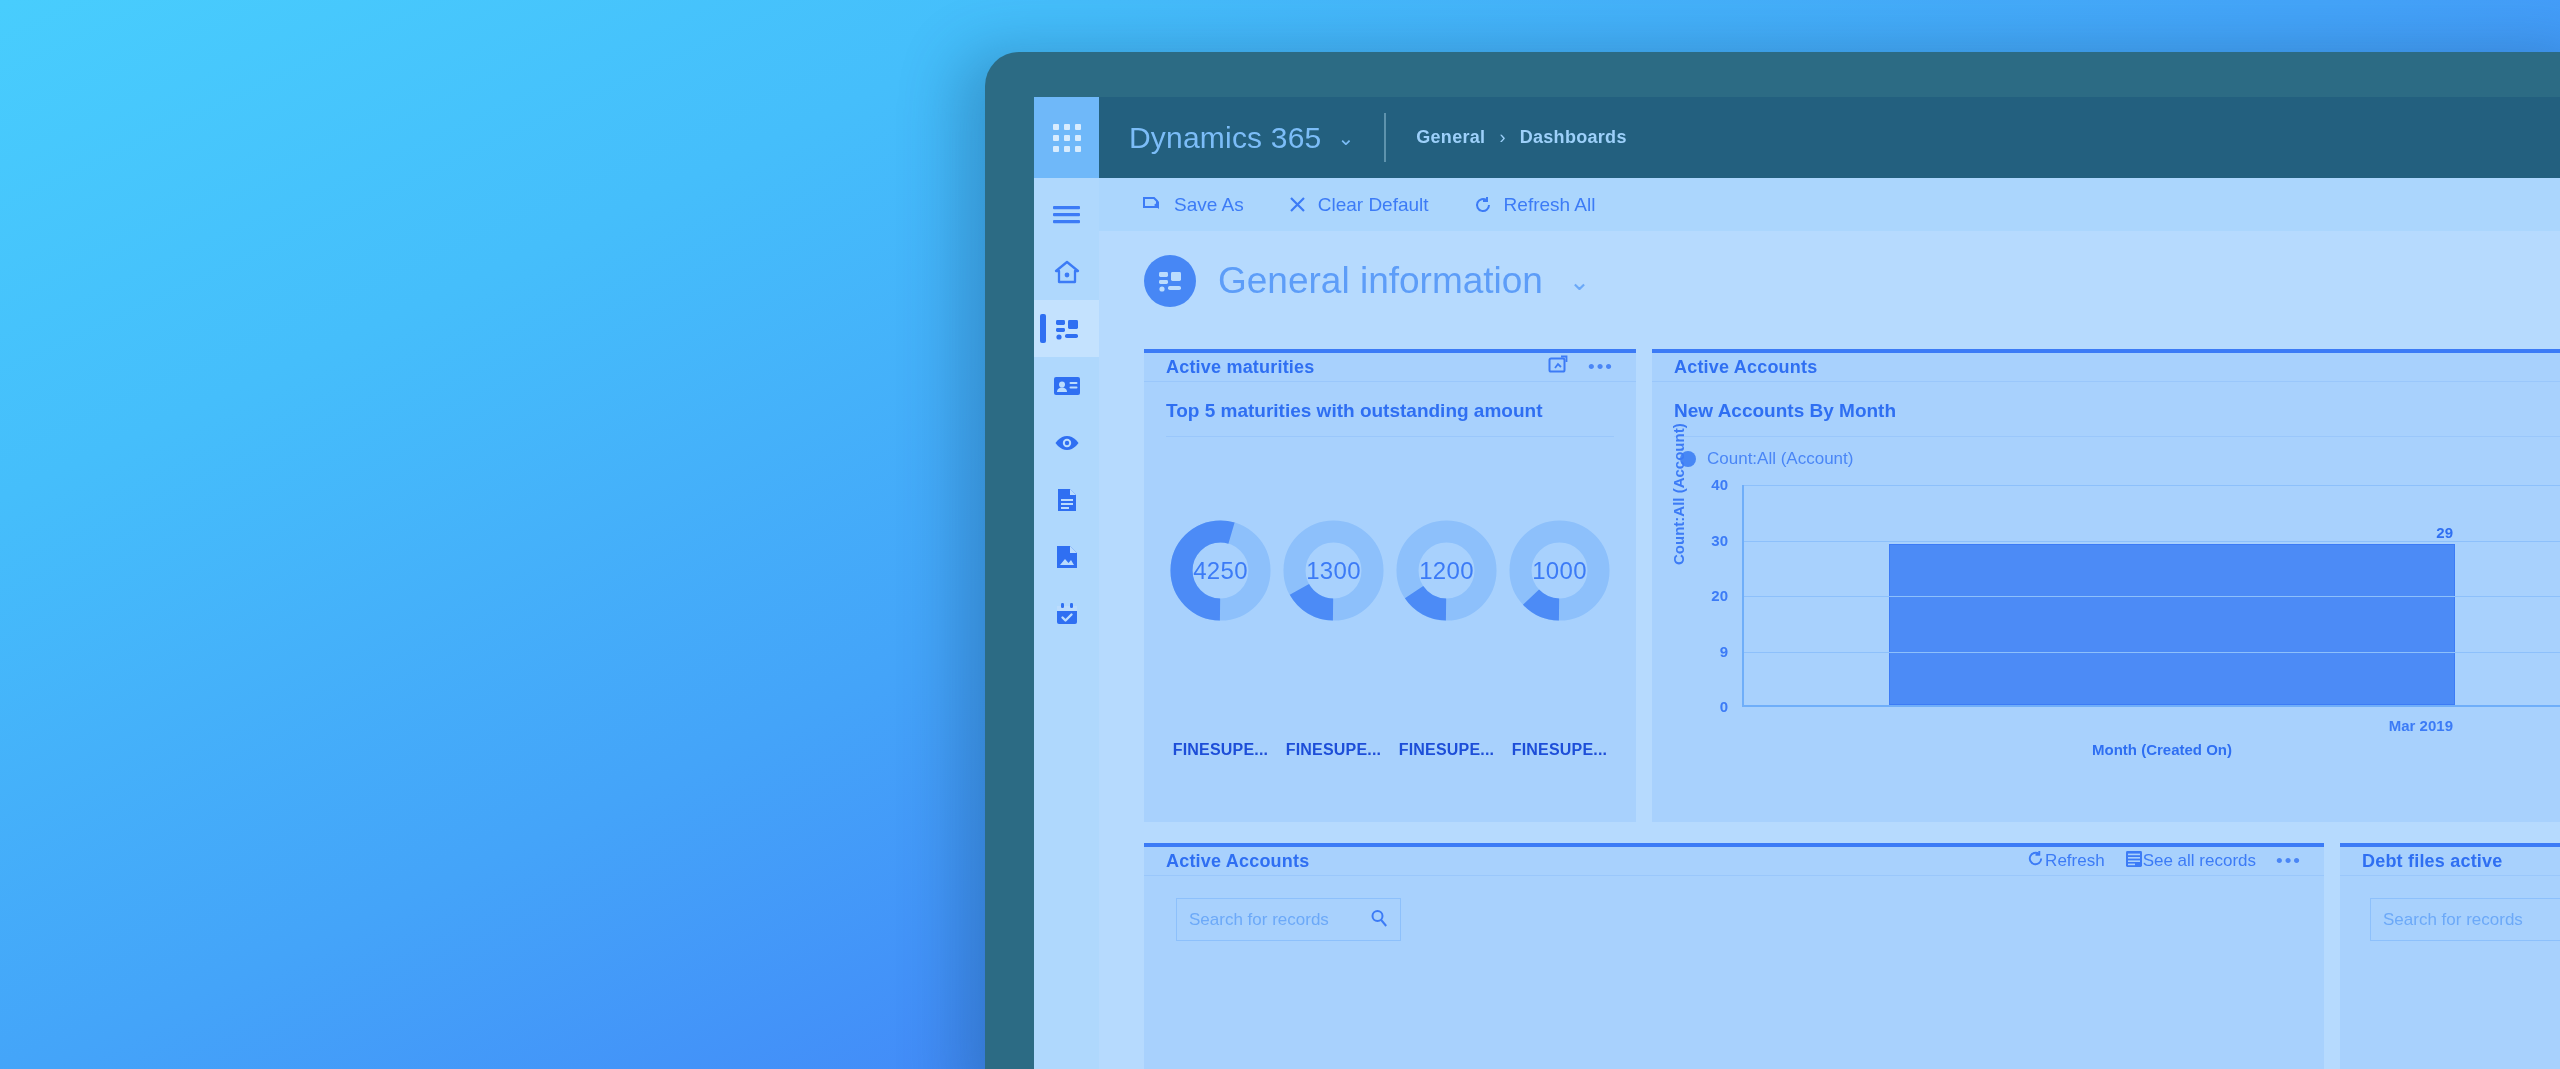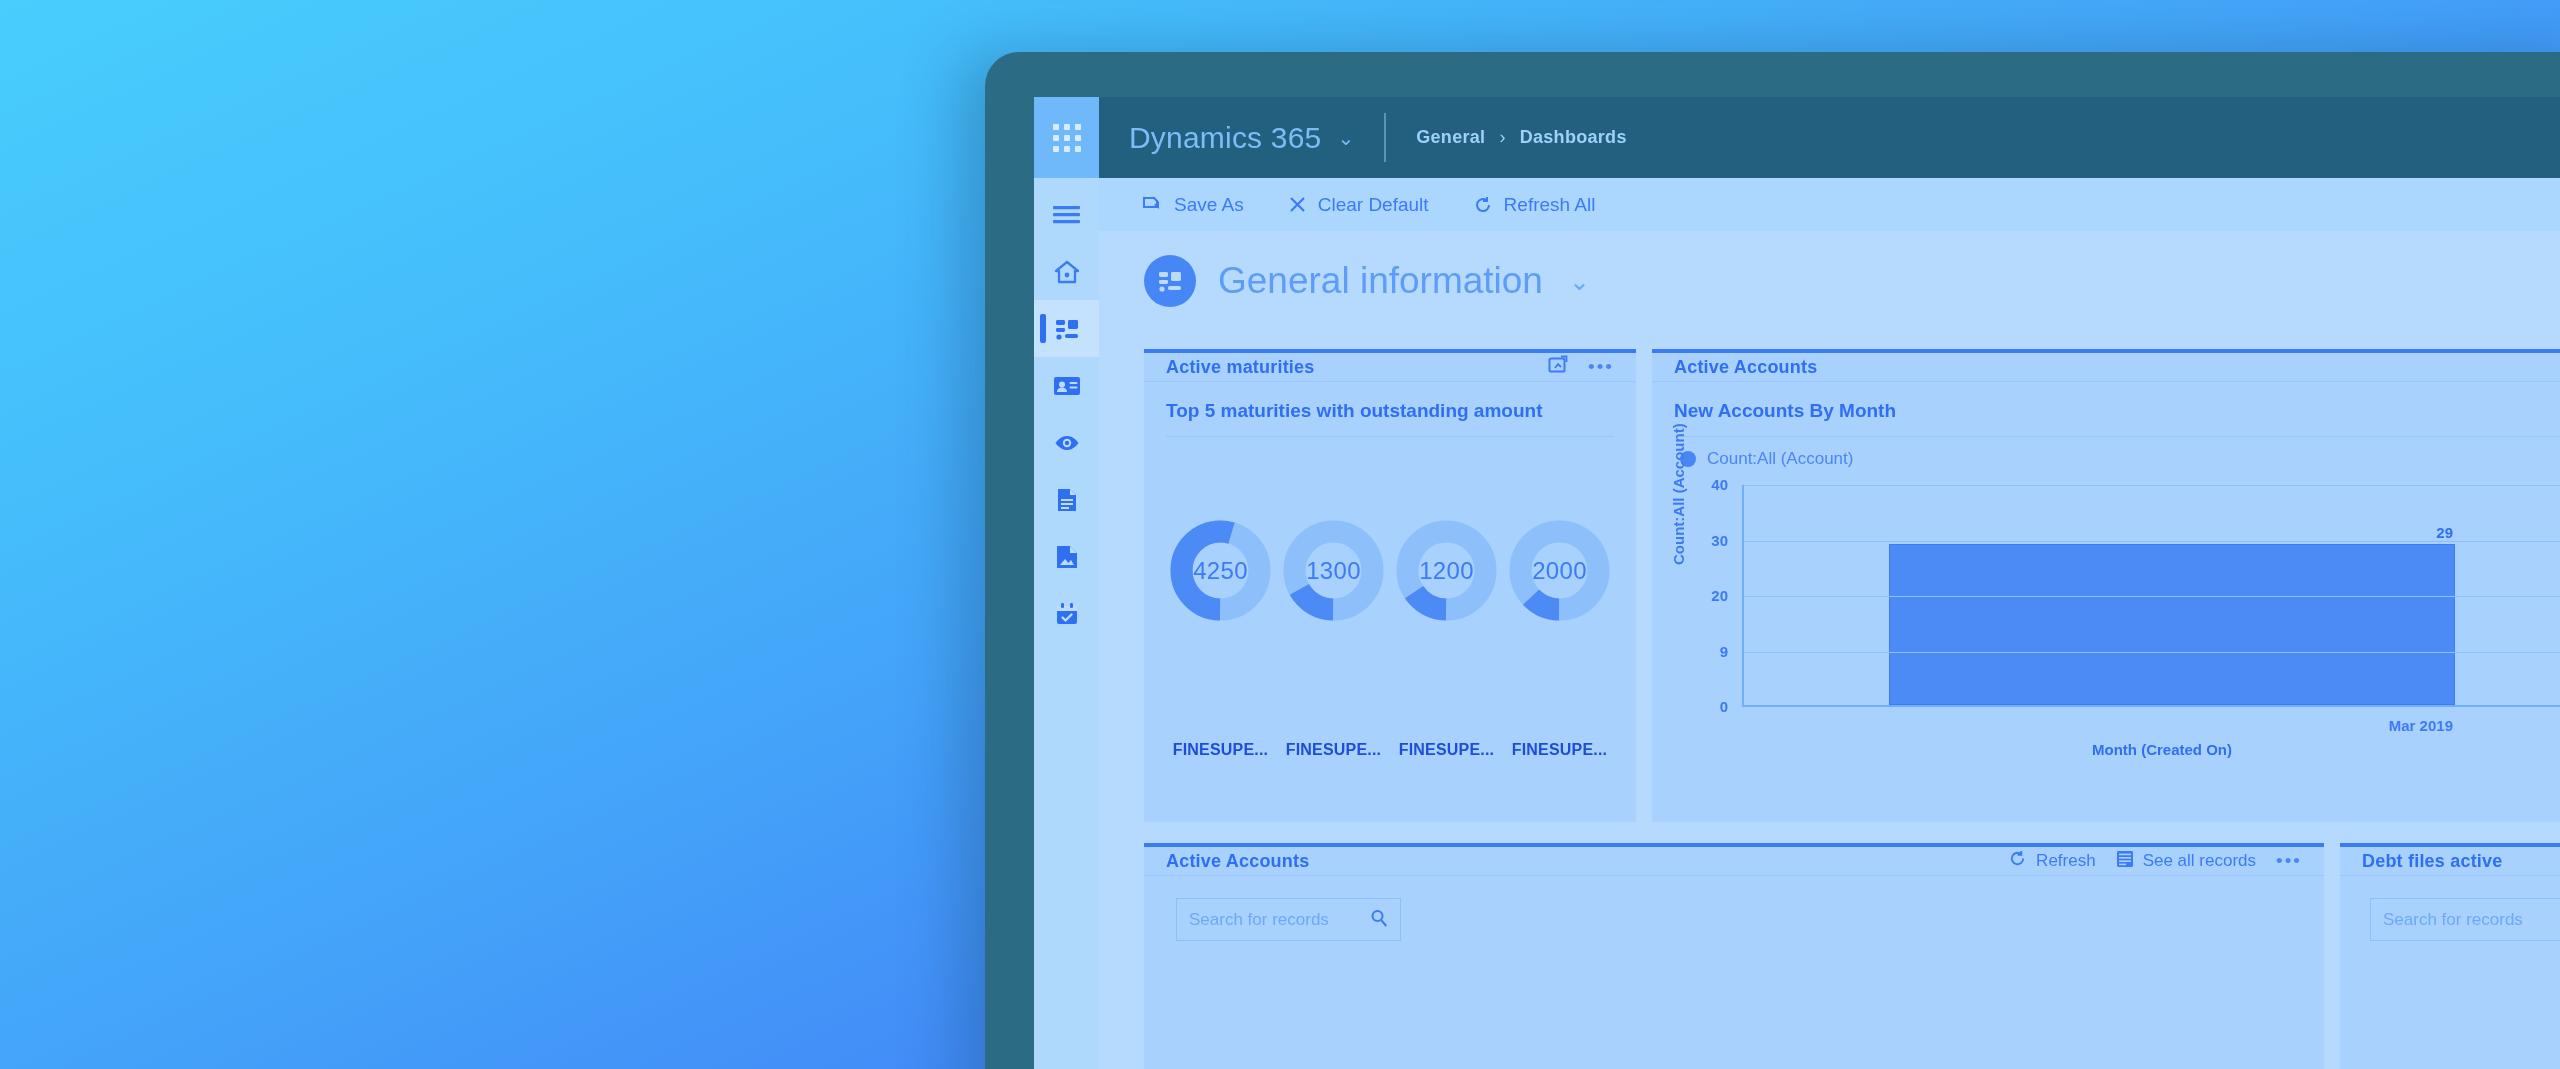--- a/index.html
+++ b/index.html
@@ -106,21 +106,21 @@
     border-top: 4px solid #3C7BF6;
     position: absolute;
   }
   .card-hd {
     display: flex; align-items: center;
     height: 29px; padding: 0 22px 0 22px;
     border-bottom: 1px solid #9AC7FB;
   }
   .card-title { font-size: 18px; font-weight: bold; color: #2F6FF2; letter-spacing: .2px; }
   .hd-actions { margin-left: auto; display: flex; align-items: center; gap: 20px; }
-  .hd-act { display: flex; align-items: center; gap: 9px; font-size: 17px; color: #3C7BF6; }
+  .hd-act { display: flex; align-items: center; font-size: 17px; color: #3C7BF6; }
   .ellipsis { letter-spacing: 2px; color: #4A86F6; font-size: 19px; }
 
   #card-maturities { left: 45px; top: 118px; width: 492px; height: 473px; }
   #card-accounts   { left: 553px; top: 118px; width: 953px; height: 473px; }
   #card-acct-list  { left: 45px; top: 612px; width: 1180px; height: 269px; }
   #card-debt       { left: 1241px; top: 612px; width: 265px; height: 269px; }
 
   .card-sub {
     font-size: 19px; font-weight: bold; color: #2F6FF2;
     padding: 18px 22px 14px 22px;
@@ -411,21 +411,21 @@
                 <circle cx="21" cy="21" r="15.9" fill="none" stroke="#8DC0FB" stroke-width="9"></circle>
                 <circle class="donut-arc" cx="21" cy="21" r="15.9" fill="none" stroke="#4C8BF6" stroke-width="9" stroke-dasharray="15.40 84.60" stroke-dashoffset="25" transform="rotate(-90 21 21)"></circle>
               </svg>
               <span class="donut-val">1200</span>
             </div>
             <div class="donut">
               <svg width="103" height="103" viewBox="0 0 42 42">
                 <circle cx="21" cy="21" r="15.9" fill="none" stroke="#8DC0FB" stroke-width="9"></circle>
                 <circle class="donut-arc" cx="21" cy="21" r="15.9" fill="none" stroke="#4C8BF6" stroke-width="9" stroke-dasharray="12.80 87.20" stroke-dashoffset="25" transform="rotate(-90 21 21)"></circle>
               </svg>
-              <span class="donut-val">2000</span>
+              <span class="donut-val">1000</span>
             </div>
           </div>
           <div id="donut-labels">
             <span class="donut-label">FINESUPE...</span>
             <span class="donut-label">FINESUPE...</span>
             <span class="donut-label">FINESUPE...</span>
             <span class="donut-label">FINESUPE...</span>
           </div>
         </div>
       </div>

